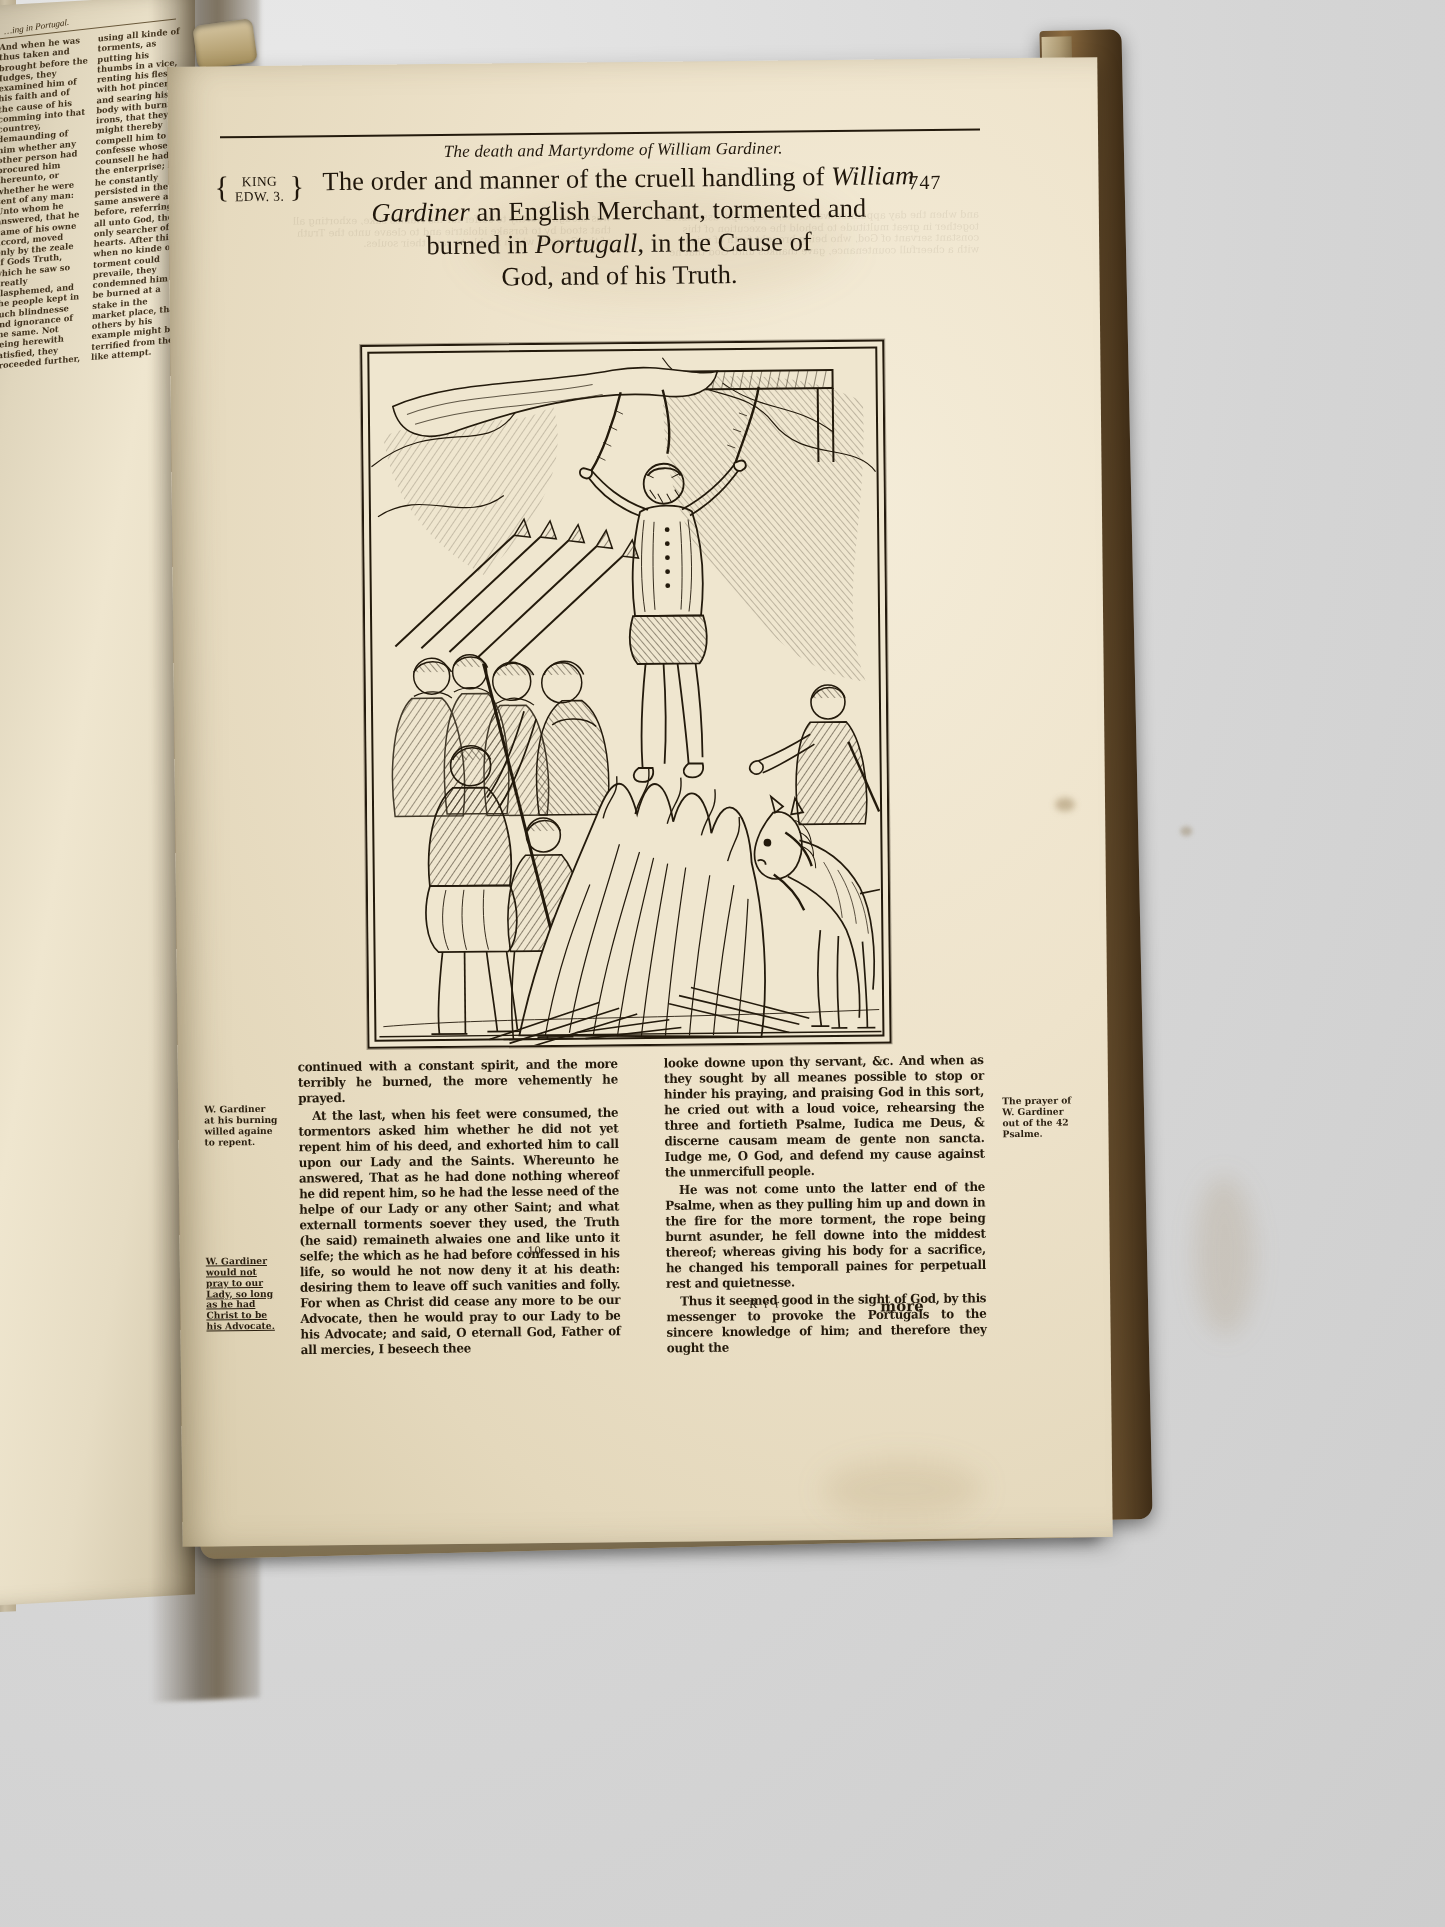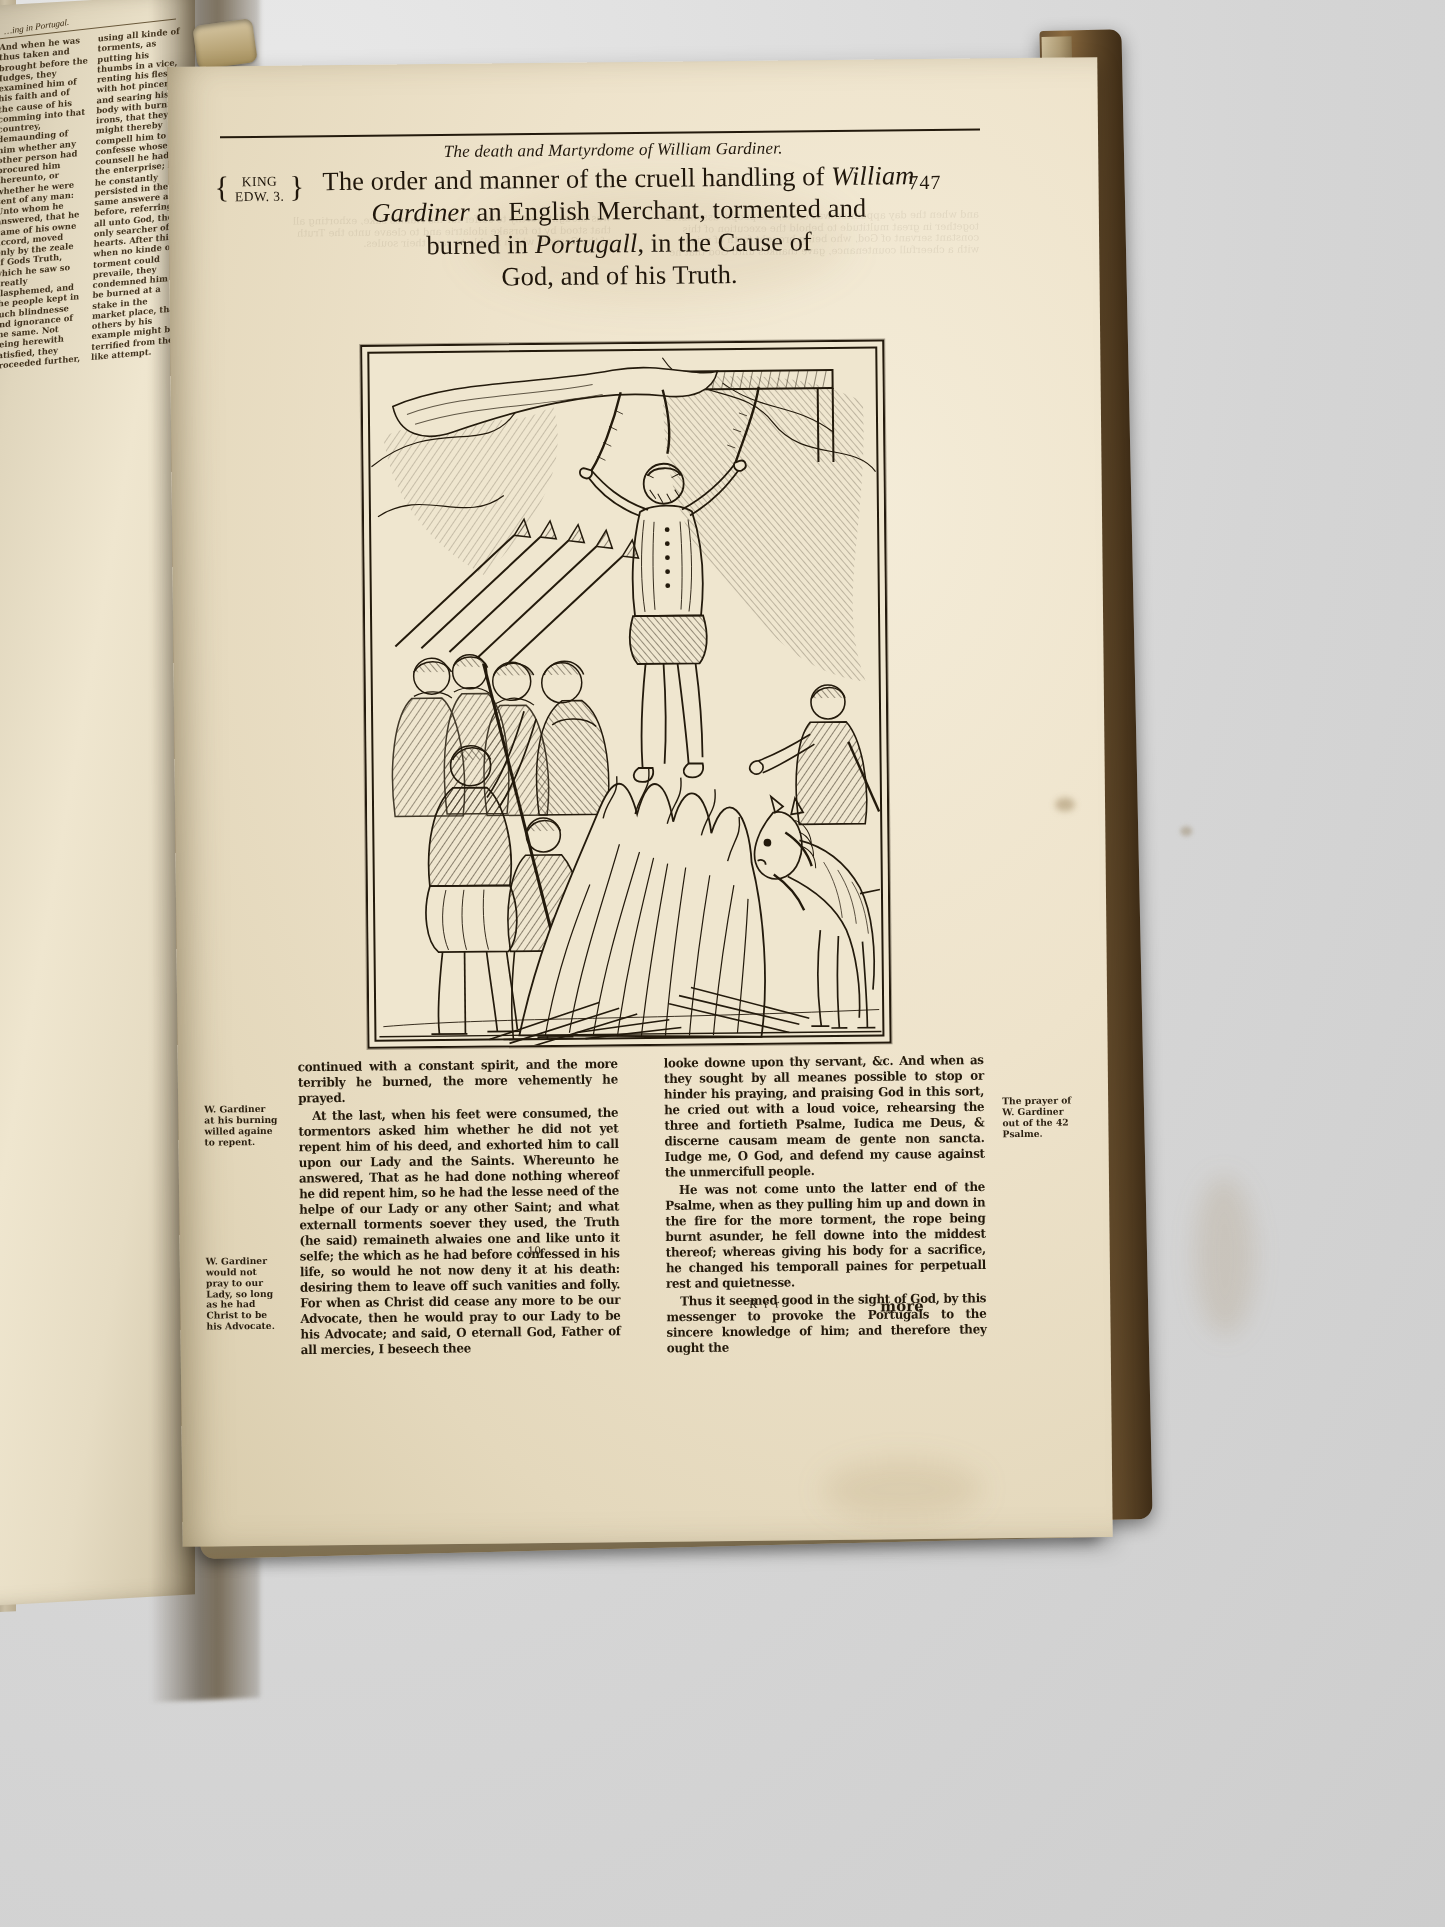--- a/index.html
+++ b/index.html
@@ -143,21 +143,21 @@
     font-size:11.9px;
     transform:scaleY(1.04);
   }
 
   .marginal{
     position:absolute;width:74px;
     font-family:"DejaVu Serif",serif;font-weight:700;
     font-size:9.2px;line-height:1.18;color:#2a1f10;
   }
   .m1{left:26px;top:1038px;}
-  .m2{left:26px;top:1190px;}
+  .m2{left:26px;top:1190px;text-decoration:underline;}
   .m3{left:824px;top:1038px;}
 
   .linenum{
     position:absolute;left:348px;top:1180px;font-size:12px;color:#241a0c;
     font-family:"Liberation Serif",serif;letter-spacing:1px;
   }
   .catch{
     position:absolute;left:700px;top:1238px;font-size:15px;
     font-family:"DejaVu Serif",serif;font-weight:700;color:#241a0c;
   }

